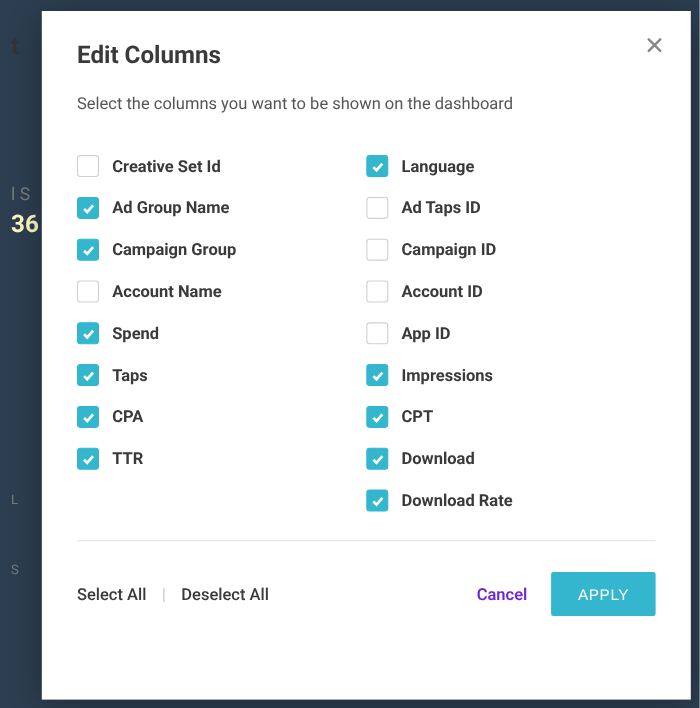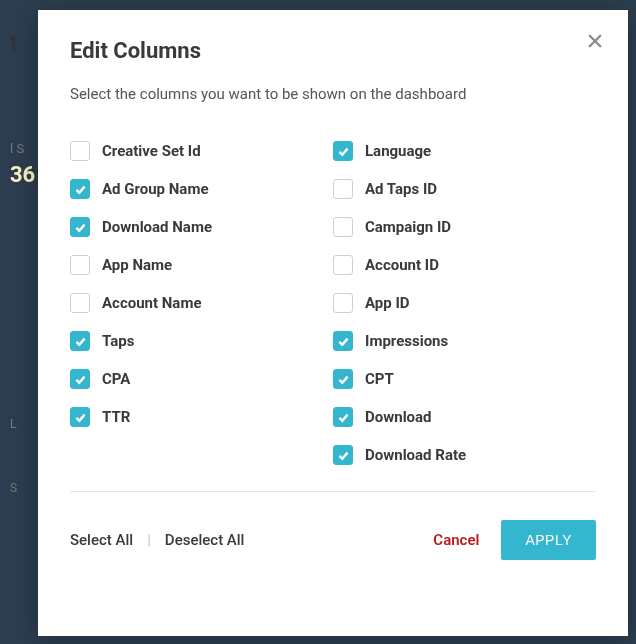--- a/index.html
+++ b/index.html
@@ -139,42 +139,42 @@
     .footer-left span.link {
       cursor: pointer;
     }
     .footer-right {
       display: flex;
       align-items: center;
       gap: 22px;
     }
     .cancel-btn {
       font-size: 15px;
-      color: #b91c1c;
+      color: #6d28d9;
       font-weight: 600;
       cursor: pointer;
     }
     .apply-btn {
       background: #34b6cf;
       color: #fff;
       border: none;
       padding: 12px 24px;
       font-size: 14px;
       font-weight: 400;
       letter-spacing: 0.5px;
       cursor: pointer;
       border-radius: 2px;
     }
   </style>
 </head>
 <body>
 
 <div class="bg-content">
   <div class="bg-title">t</div>
-  <div class="bg-item" style="margin-top:86px;font-size:13px;font-weight:400;">l S</div>
+  <div class="bg-item" style="margin-top:112px;font-size:16px;font-weight:400;">l S</div>
   <div style="font-size:22px;font-weight:700;color:#fef9c3;margin-top:6px;">36</div>
   <div style="margin-top:230px;font-size:12px;">L</div>
   <div style="margin-top:50px;font-size:12px;">S</div>
 </div>
 
 <div class="modal">
   <div class="close-btn">
     <svg viewBox="0 0 24 24">
         <path d="M5 5 L19 19 M19 5 L5 19" stroke="#888" stroke-width="3" fill="none" stroke-linecap="round"></path>
       </svg>
@@ -195,29 +195,33 @@
             </svg>
           </div>
           <span class="check-label">Ad Group Name</span>
         </div>
         <div class="check-item">
           <div class="checkbox checked">
             <svg viewBox="0 0 16 16">
               <polyline points="3,8.5 6.5,12 13,4.5"></polyline>
             </svg>
           </div>
-          <span class="check-label">Download Name</span>
-        </div>
-        <div class="check-item">
-          <div class="checkbox"></div>
-          <span class="check-label">App Name</span>
+          <span class="check-label">Campaign Group</span>
         </div>
         <div class="check-item">
           <div class="checkbox"></div>
           <span class="check-label">Account Name</span>
+        </div>
+        <div class="check-item">
+          <div class="checkbox checked">
+            <svg viewBox="0 0 16 16">
+              <polyline points="3,8.5 6.5,12 13,4.5"></polyline>
+            </svg>
+          </div>
+          <span class="check-label">Spend</span>
         </div>
         <div class="check-item">
           <div class="checkbox checked">
             <svg viewBox="0 0 16 16">
               <polyline points="3,8.5 6.5,12 13,4.5"></polyline>
             </svg>
           </div>
           <span class="check-label">Taps</span>
         </div>
         <div class="check-item">

